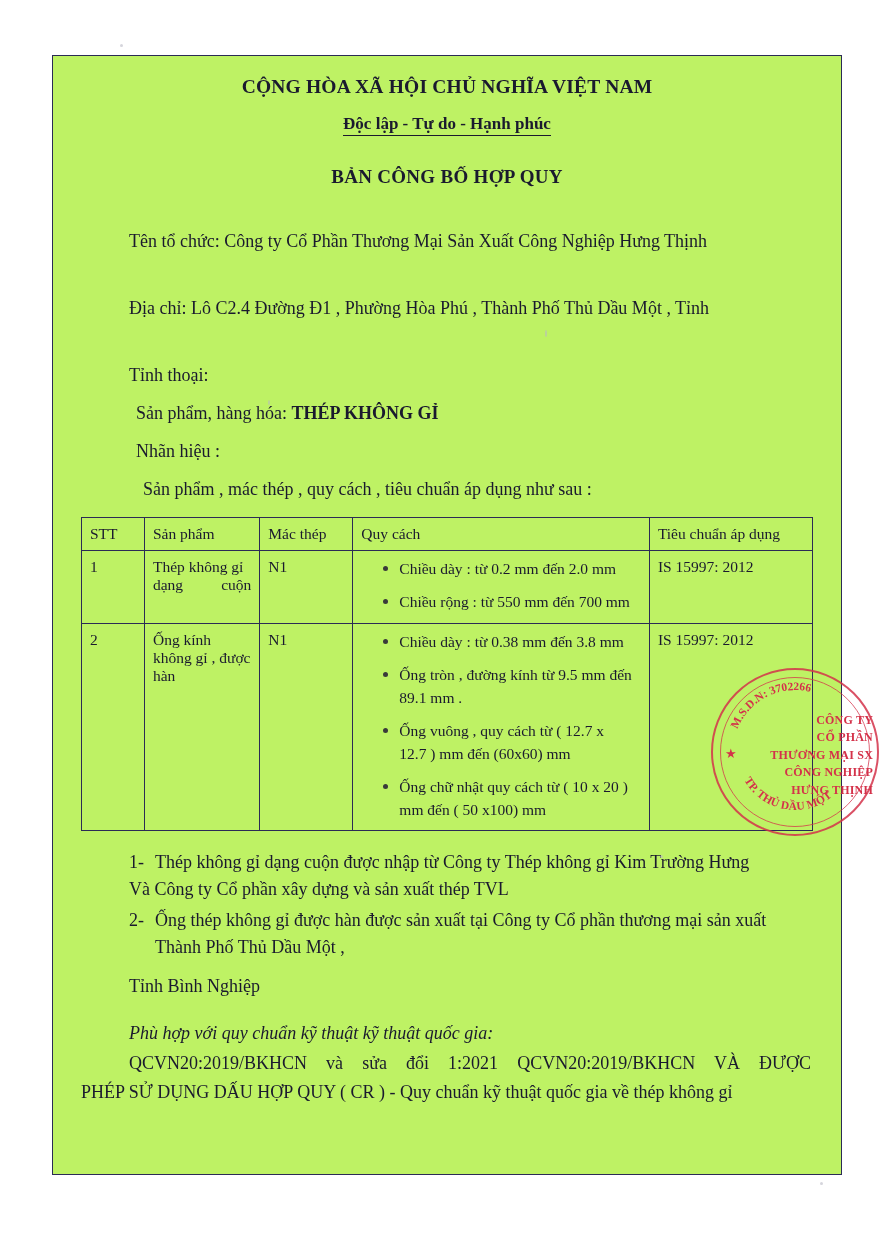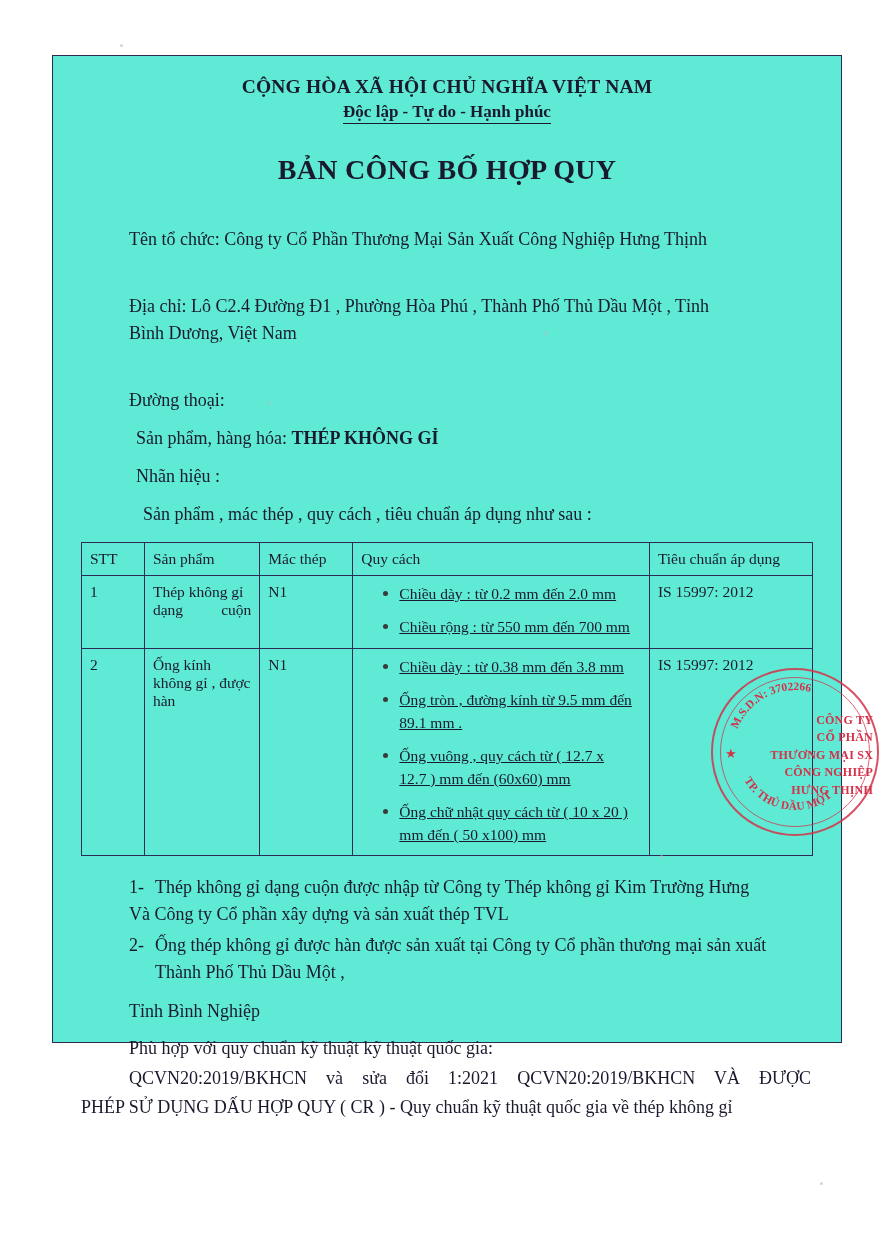--- a/index.html
+++ b/index.html
@@ -13,49 +13,49 @@
     font-family: "Liberation Serif", serif;
     color: #1a1a2e;
     position: relative;
     overflow: hidden;
   }
   .page {
     position: absolute;
     left: 52px;
     top: 55px;
     width: 790px;
-    height: 988px;
+    height: 1120px;
     border: 1px solid #2b2b55;
     box-sizing: border-box;
-    background: #5eead4;
+    background: #bef264;
   }
   .inner {
     padding: 14px 28px 0 28px;
     box-sizing: border-box;
     height: 100%;
     position: relative;
   }
   .center { text-align: center; }
   .nation {
     font-weight: bold;
     font-size: 19.5px;
     letter-spacing: .2px;
     margin-top: 6px;
   }
   .motto {
     font-weight: bold;
     font-size: 17px;
-    margin-top: 4px;
+    margin-top: 16px;
     display: inline-block;
     border-bottom: 1.4px solid #1a1a2e;
     padding-bottom: 1px;
   }
   .title {
     font-weight: bold;
-    font-size: 28px;
+    font-size: 19px;
     margin-top: 30px;
     letter-spacing: .3px;
   }
   .docnum {
     font-size: 18px;
     margin-top: 10px;
   }
   .para {
     font-size: 18px;
     line-height: 1.5;
@@ -89,21 +89,20 @@
   ul.qc {
     margin: 0;
     padding-left: 22px;
     list-style: none;
   }
   ul.qc li {
     position: relative;
     margin: 0 9px 11px 0;
     line-height: 1.45;
     padding-left: 16px;
-    text-decoration: underline;
   }
   ul.qc li:last-child { margin-bottom: 2px; }
   ul.qc li:before {
     content: "";
     position: absolute;
     left: 0;
     top: 8px;
     width: 5px;
     height: 5px;
     border-radius: 50%;
@@ -122,21 +121,21 @@
   .note-num { width: 26px; flex: 0 0 26px; }
   .note-txt { flex: 1; }
   .note-cont { margin-left: 48px; }
   .note-cont2 { margin-left: 74px; }
   .bottom-block {
     margin-top: 12px;
     font-size: 18px;
     line-height: 1.5;
   }
   .bb-1 { margin-left: 48px; }
-  .bb-2 { margin-left: 48px; margin-top: 10px; }
+  .bb-2 { margin-left: 48px; margin-top: 20px; font-style: italic; }
   .bb-3 { margin-left: 48px; margin-top: 3px; text-align: justify; text-align-last: justify; padding-right: 2px;}
   .bb-4 { margin-left: 0px; margin-top: 2px; }
   
   .stamp {
     position: absolute;
     right: -38px;
     top: 612px;
     width: 168px;
     height: 168px;
     pointer-events: none;
@@ -196,24 +195,23 @@
       </div>
       <div class="title">BẢN CÔNG BỐ HỢP QUY</div>
     </div>
 
     <div class="para p-indent-1">
       <span>Tên tổ chức: </span><span>Công ty Cổ Phần Thương Mại Sản Xuất Công Nghiệp Hưng Thịnh</span>
     </div>
 
     <div class="para p-indent-1">
       <span>Địa chỉ: </span><span>Lô C2.4 Đường Đ1 , Phường Hòa Phú , Thành Phố Thủ Dầu Một , Tỉnh</span>
-      <div>Bình Dương, Việt Nam</div>
-    </div>
-
-    <div class="para p-indent-1">Đường thoại:</div>
+    </div>
+
+    <div class="para p-indent-1">Tỉnh thoại:</div>
 
     <div class="para p-indent-2">
       <span>Sản phẩm, hàng hóa: </span><span class="bold">THÉP KHÔNG GỈ</span>
     </div>
 
     <div class="para p-indent-2">Nhãn hiệu :</div>
 
     <div class="para p-indent-3">Sản phẩm , mác thép , quy cách , tiêu chuẩn áp dụng như sau :</div>
 
     <table class="spec">

